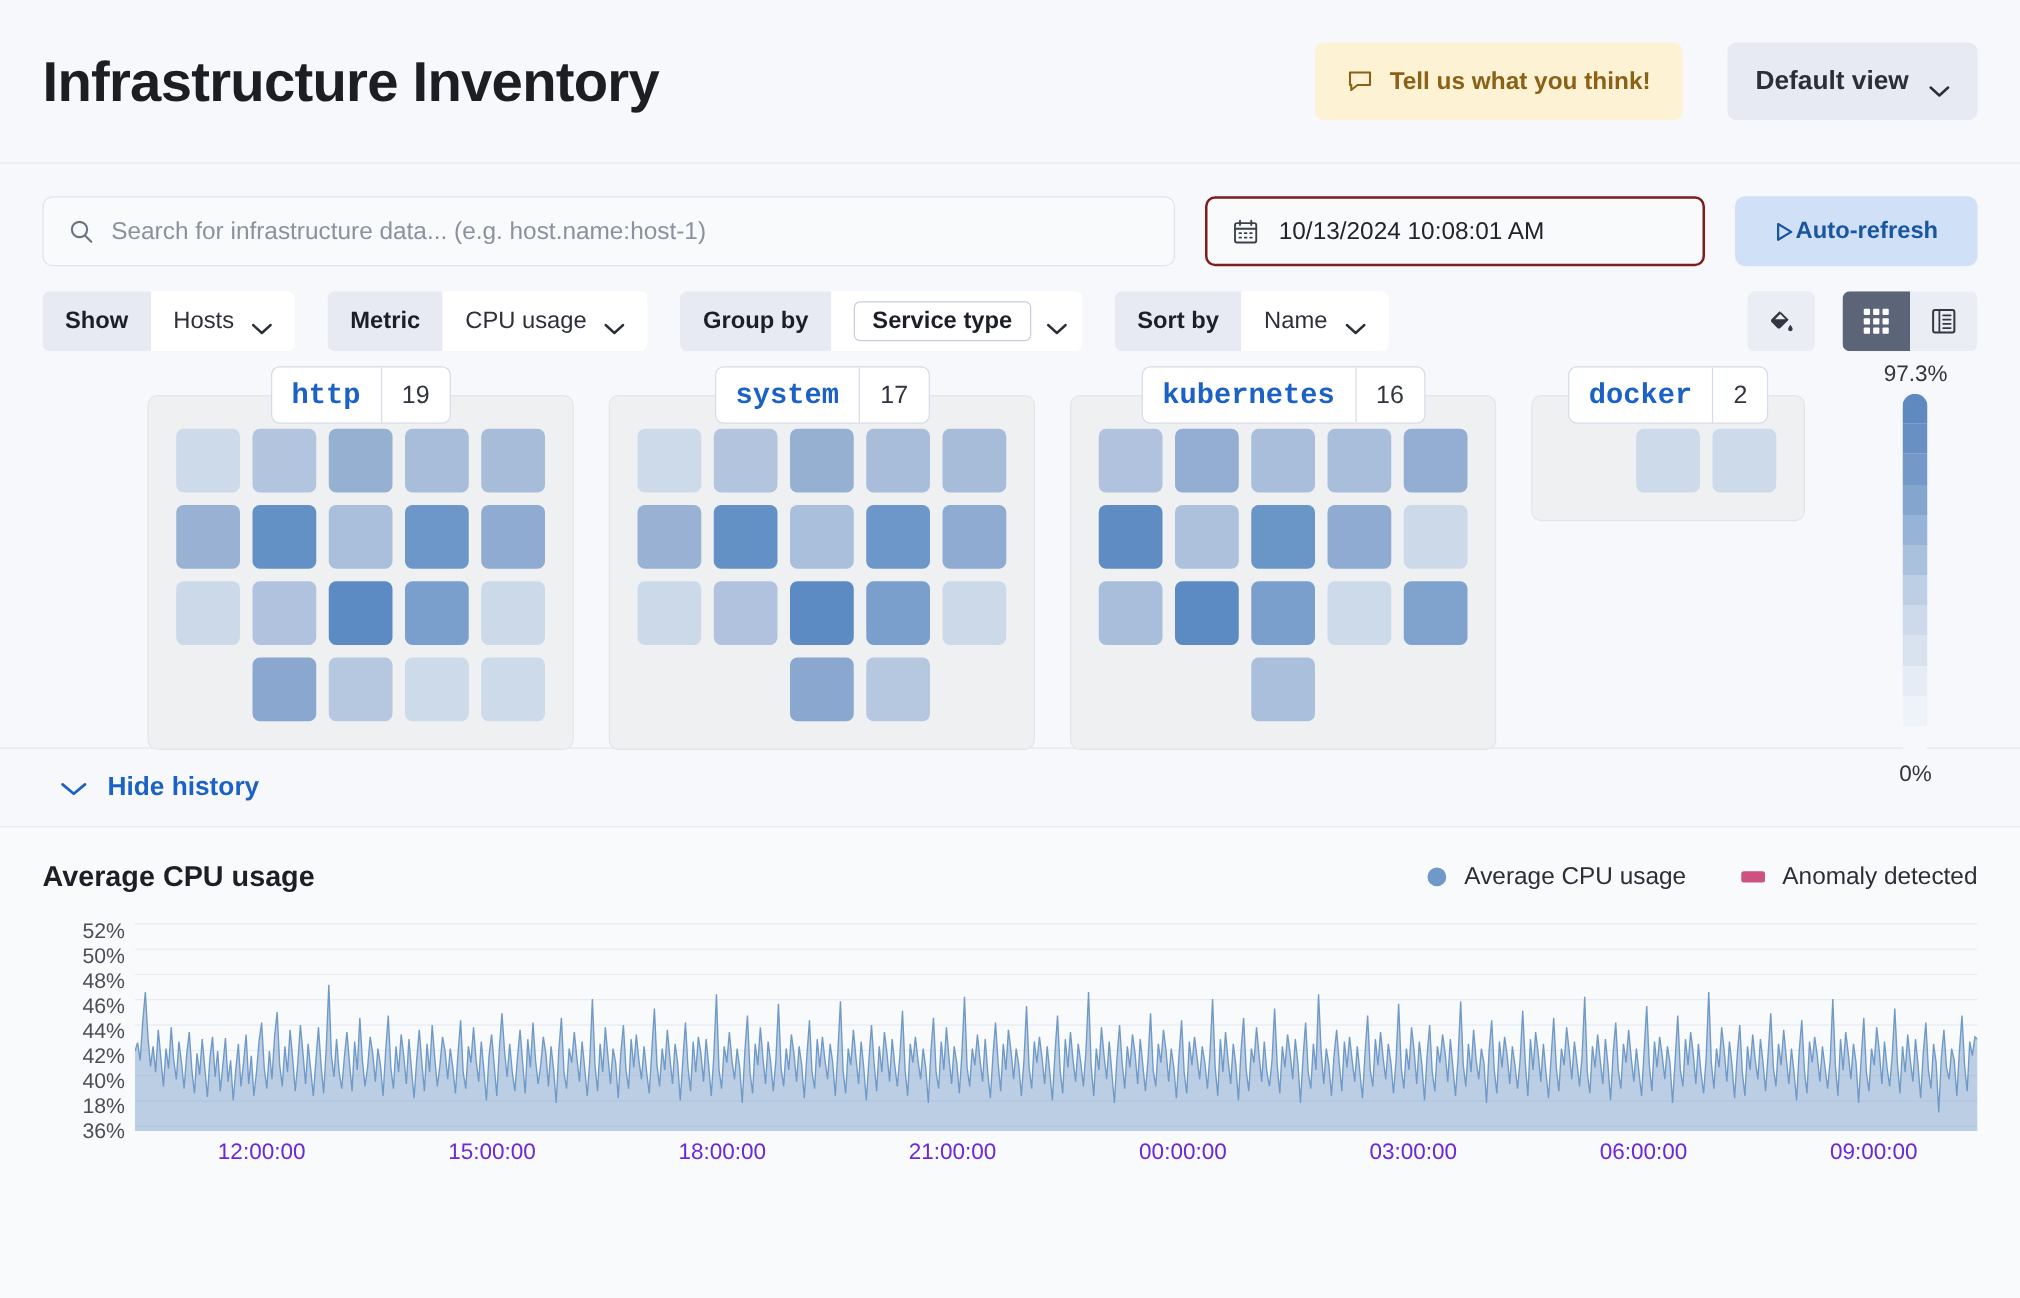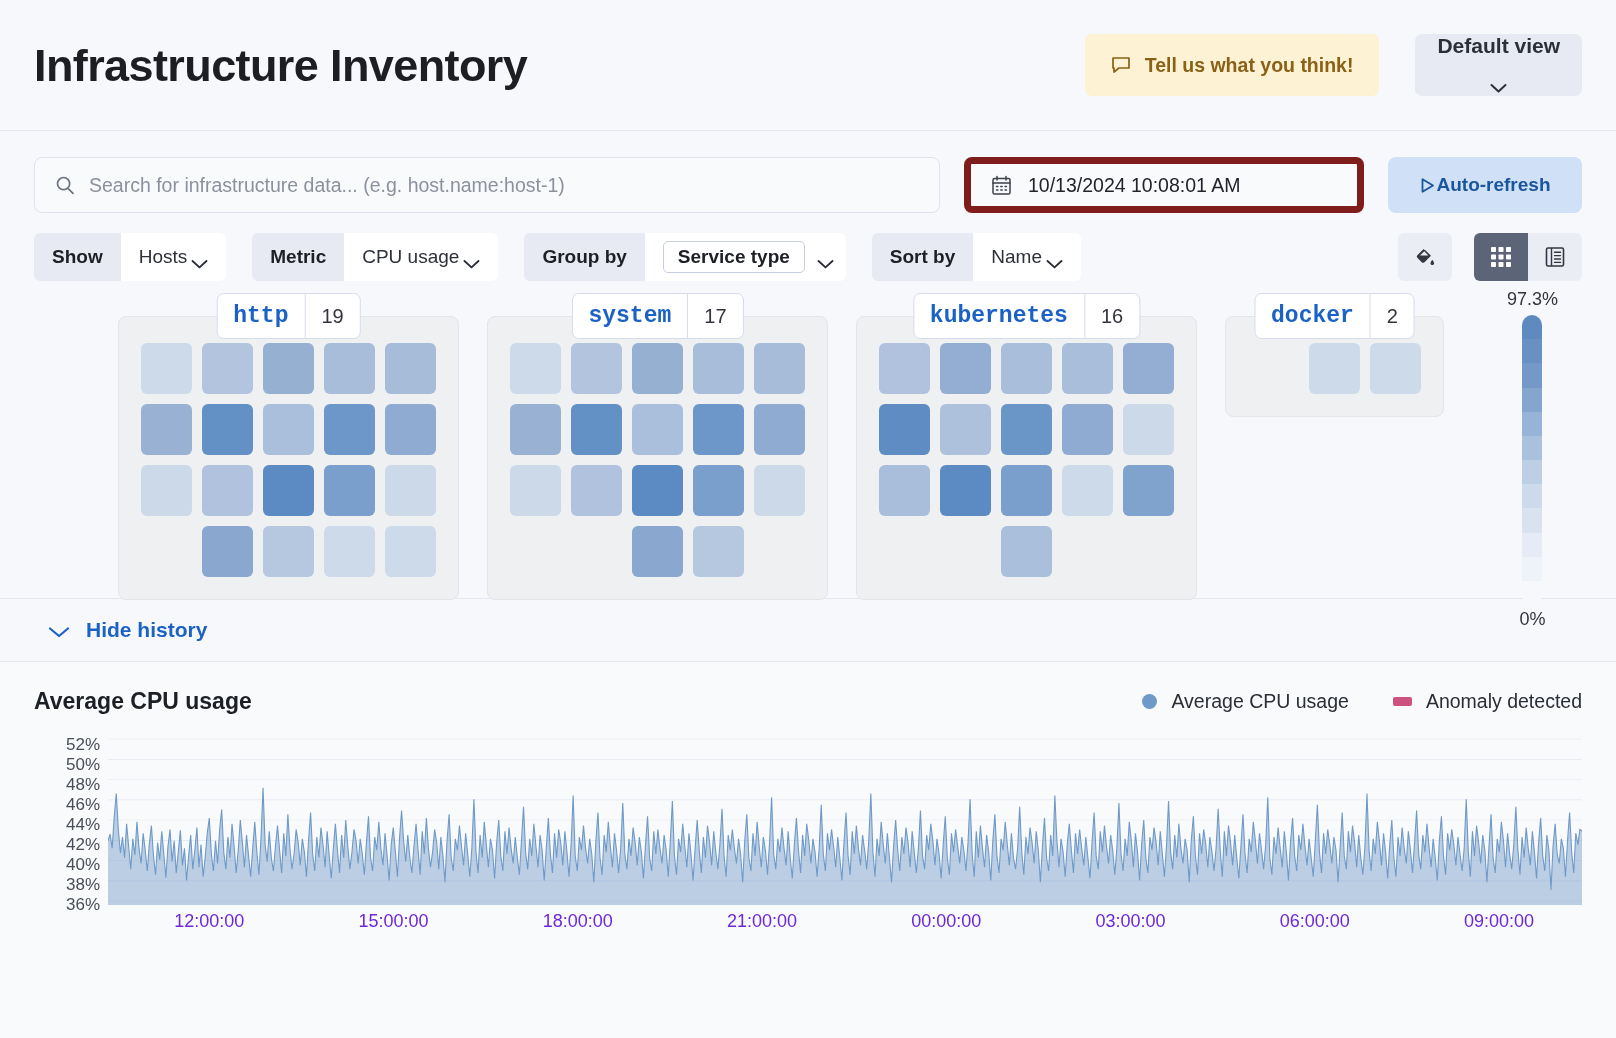--- a/index.html
+++ b/index.html
@@ -36,36 +36,35 @@
   }
   .chat-icon { width: 20px; height: 18px; display: block; }
   .view-btn {
     display: flex; align-items: center; gap: 16px;
     background: #e7eaf2; color: #2b2f38;
     border: none; border-radius: 7px;
     height: 62px; padding: 0 22px;
     font-size: 21px; font-weight: 700;
     font-family: "Liberation Sans", sans-serif;
     cursor: pointer;
-    flex-direction: column;
   }
 
   
   .controls { padding: 26px 34px 0 34px; background: #f7f8fc; }
   .search-row { display: flex; align-items: center; gap: 24px; }
   .search-box {
     flex: 1 1 auto; height: 56px;
     background: #f9fafc; border: 1px solid #dfe3ed; border-radius: 8px;
     display: flex; align-items: center; gap: 14px; padding: 0 20px;
   }
   .search-icon { width: 20px; height: 20px; flex: 0 0 20px; }
   .search-placeholder { color: #8c919e; font-size: 19.5px; }
   .date-box {
     width: 400px; height: 56px;
-    background: #f9fafc; border: 7px solid #7f1d1d; border-radius: 8px;
+    background: #f9fafc; border: 2px solid #7f1d1d; border-radius: 8px;
     display: flex; align-items: center; gap: 16px; padding: 0 20px;
   }
   .cal-icon { width: 21px; height: 21px; flex: 0 0 21px; }
   .date-text { font-size: 19.5px; color: #22242b; }
   .refresh-btn {
     width: 194px; height: 56px;
     background: #cfe0f7; border: none; border-radius: 8px;
     display: flex; align-items: center; justify-content: center; 
     color: #19569e; font-size: 19px; font-weight: 700;
     font-family: "Liberation Sans", sans-serif; cursor: pointer;
@@ -79,21 +78,21 @@
     border-radius: 6px; overflow: hidden; margin-right: 26px;
   }
   .flabel {
     background: #e7eaf2; color: #1d1f26;
     font-size: 19px; font-weight: 700;
     display: flex; align-items: center; padding: 0 18px;
   }
   .fvalue {
     background: #fff; color: #2d3038;
     font-size: 19px;
-    display: flex; align-items: center; gap: 4px; padding: 0 18px;
+    display: flex; align-items: center; gap: 14px; padding: 0 18px;
     cursor: pointer;
   }
   .fvalue.pill { padding: 0 12px 0 18px; gap: 12px; }
   .fvalue .pill-inner {
     border: 1px solid #c7cede; border-radius: 5px;
     padding: 4px 14px; font-weight: 700; color: #1d1f26;
     background: #fff;
   }
   .chev { width: 17px; height: 10px; flex: 0 0 17px; }
   .filter-right { margin-left: auto; display: flex; align-items: center; gap: 22px; }
@@ -495,21 +494,21 @@
     </div>
     <div class="plot-wrap">
       <div class="y-axis" id="yaxis">
           <div>52%</div>
           <div>50%</div>
           <div>48%</div>
           <div>46%</div>
           <div>44%</div>
           <div>42%</div>
           <div>40%</div>
-          <div>38%</div>
+          <div>18%</div>
           <div>36%</div>
         </div>
       <div class="plot" id="plot">
           <svg viewBox="0 0 1000 170" preserveAspectRatio="none">
             <line x1="0" y1="4.0" x2="1000" y2="4.0" stroke="#e1e6ef" stroke-width="0.7"></line>
             <line x1="0" y1="24.3" x2="1000" y2="24.3" stroke="#e1e6ef" stroke-width="0.7"></line>
             <line x1="0" y1="44.5" x2="1000" y2="44.5" stroke="#e1e6ef" stroke-width="0.7"></line>
             <line x1="0" y1="64.8" x2="1000" y2="64.8" stroke="#e1e6ef" stroke-width="0.7"></line>
             <line x1="0" y1="85.0" x2="1000" y2="85.0" stroke="#e1e6ef" stroke-width="0.7"></line>
             <line x1="0" y1="105.3" x2="1000" y2="105.3" stroke="#e1e6ef" stroke-width="0.7"></line>

